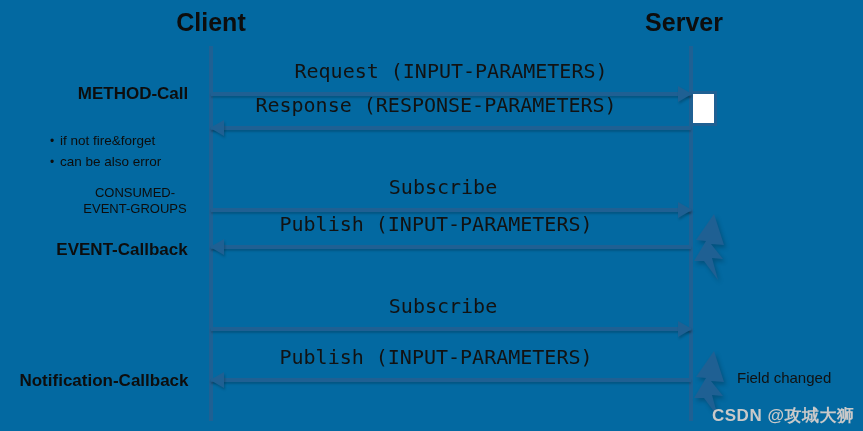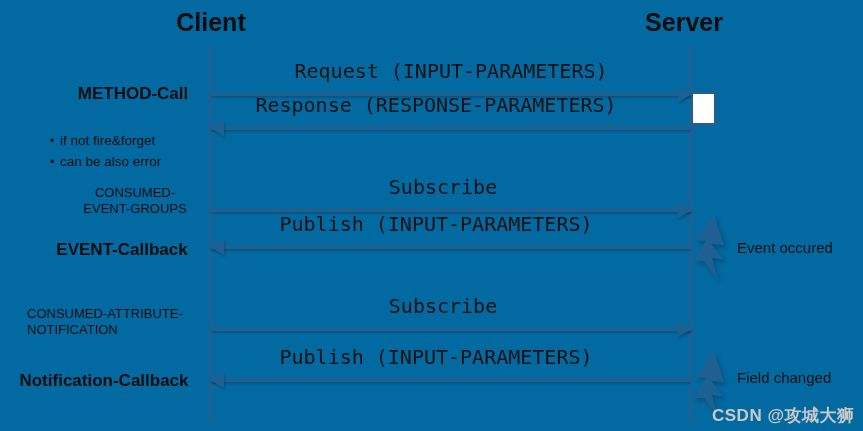--- a/index.html
+++ b/index.html
@@ -178,31 +178,28 @@
       <span class="dot">•</span>
       <span>can be also error</span>
     </div>
   </div>
 
   <div class="side-label plain center" style="left:135px;top:185px;">CONSUMED-
 EVENT-GROUPS</div>
 
   <div class="side-label strong center" style="left:122px;top:240px;">EVENT-Callback</div>
 
-  <div class="side-label plain right" style="left:27px;top:306px;">CONSUMED-ATTRIBUTE-
-NOTIFICATION</div>
 
   <div class="side-label strong center" style="left:104px;top:371px;">Notification-Callback</div>
 
   <div class="bolt" style="left:692px;top:214px;">
     <svg viewBox="0 0 46 66" xmlns="http://www.w3.org/2000/svg">
       <polygon fill="#1f6093" points="22,0 4,26 14,27 2,47 12,47 26,66 20,44 31,45 19,30 32,31"></polygon>
     </svg>
   </div>
-  <div class="event-note" style="left:737px;top:239px;">Event occured</div>
 
   <div class="bolt" style="left:692px;top:351px;">
     <svg viewBox="0 0 46 66" xmlns="http://www.w3.org/2000/svg">
       <polygon fill="#1f6093" points="22,0 4,26 14,27 2,47 12,47 26,66 20,44 31,45 19,30 32,31"></polygon>
     </svg>
   </div>
   <div class="event-note" style="left:737px;top:369px;">Field changed</div>
 
   <div class="watermark" style="left:712px;top:404px;font-weight:bold;">CSDN @攻城大狮</div>
 

